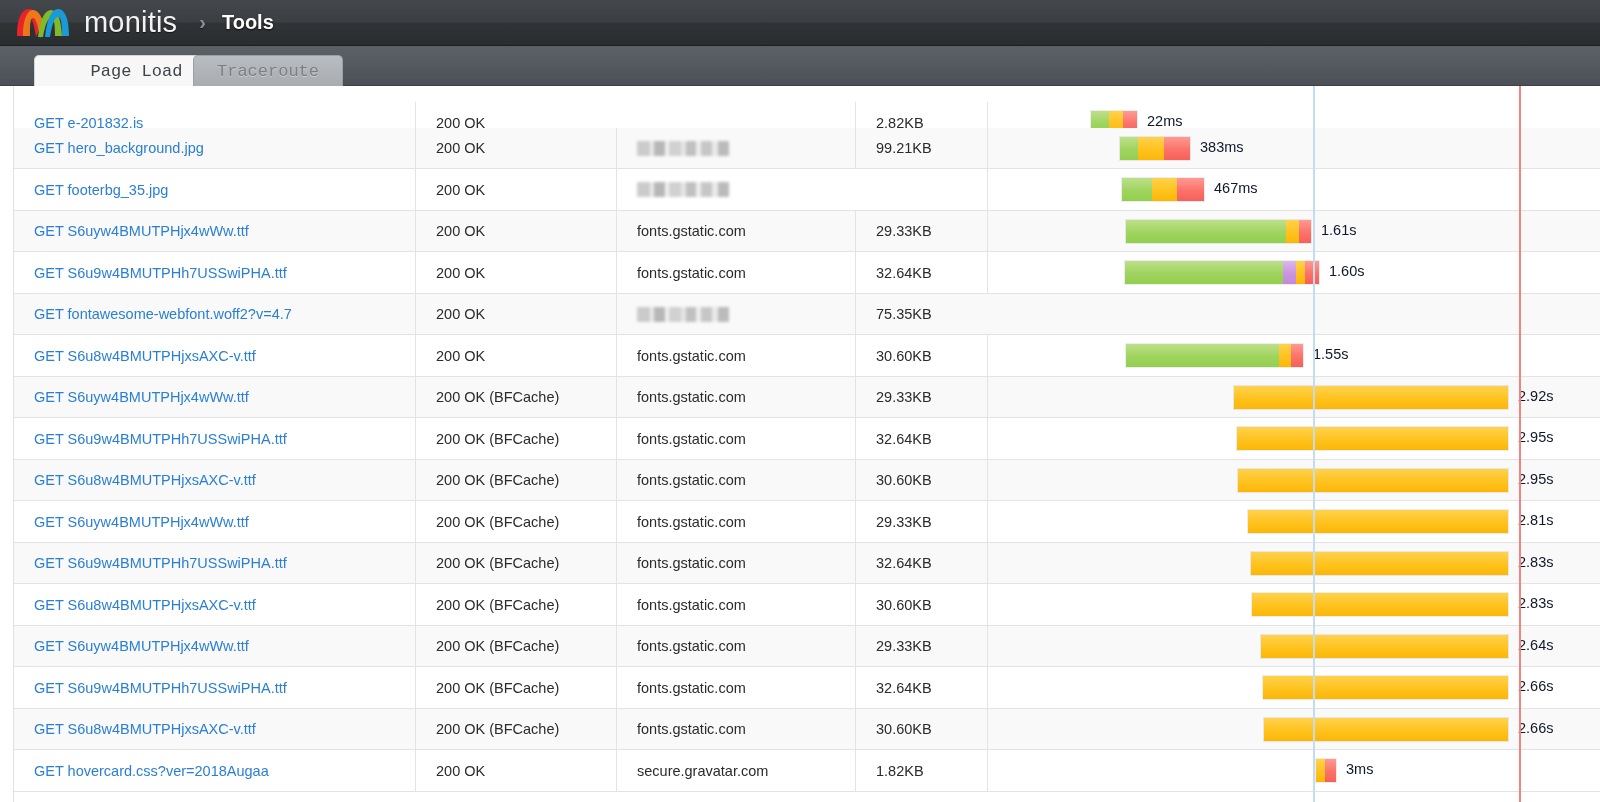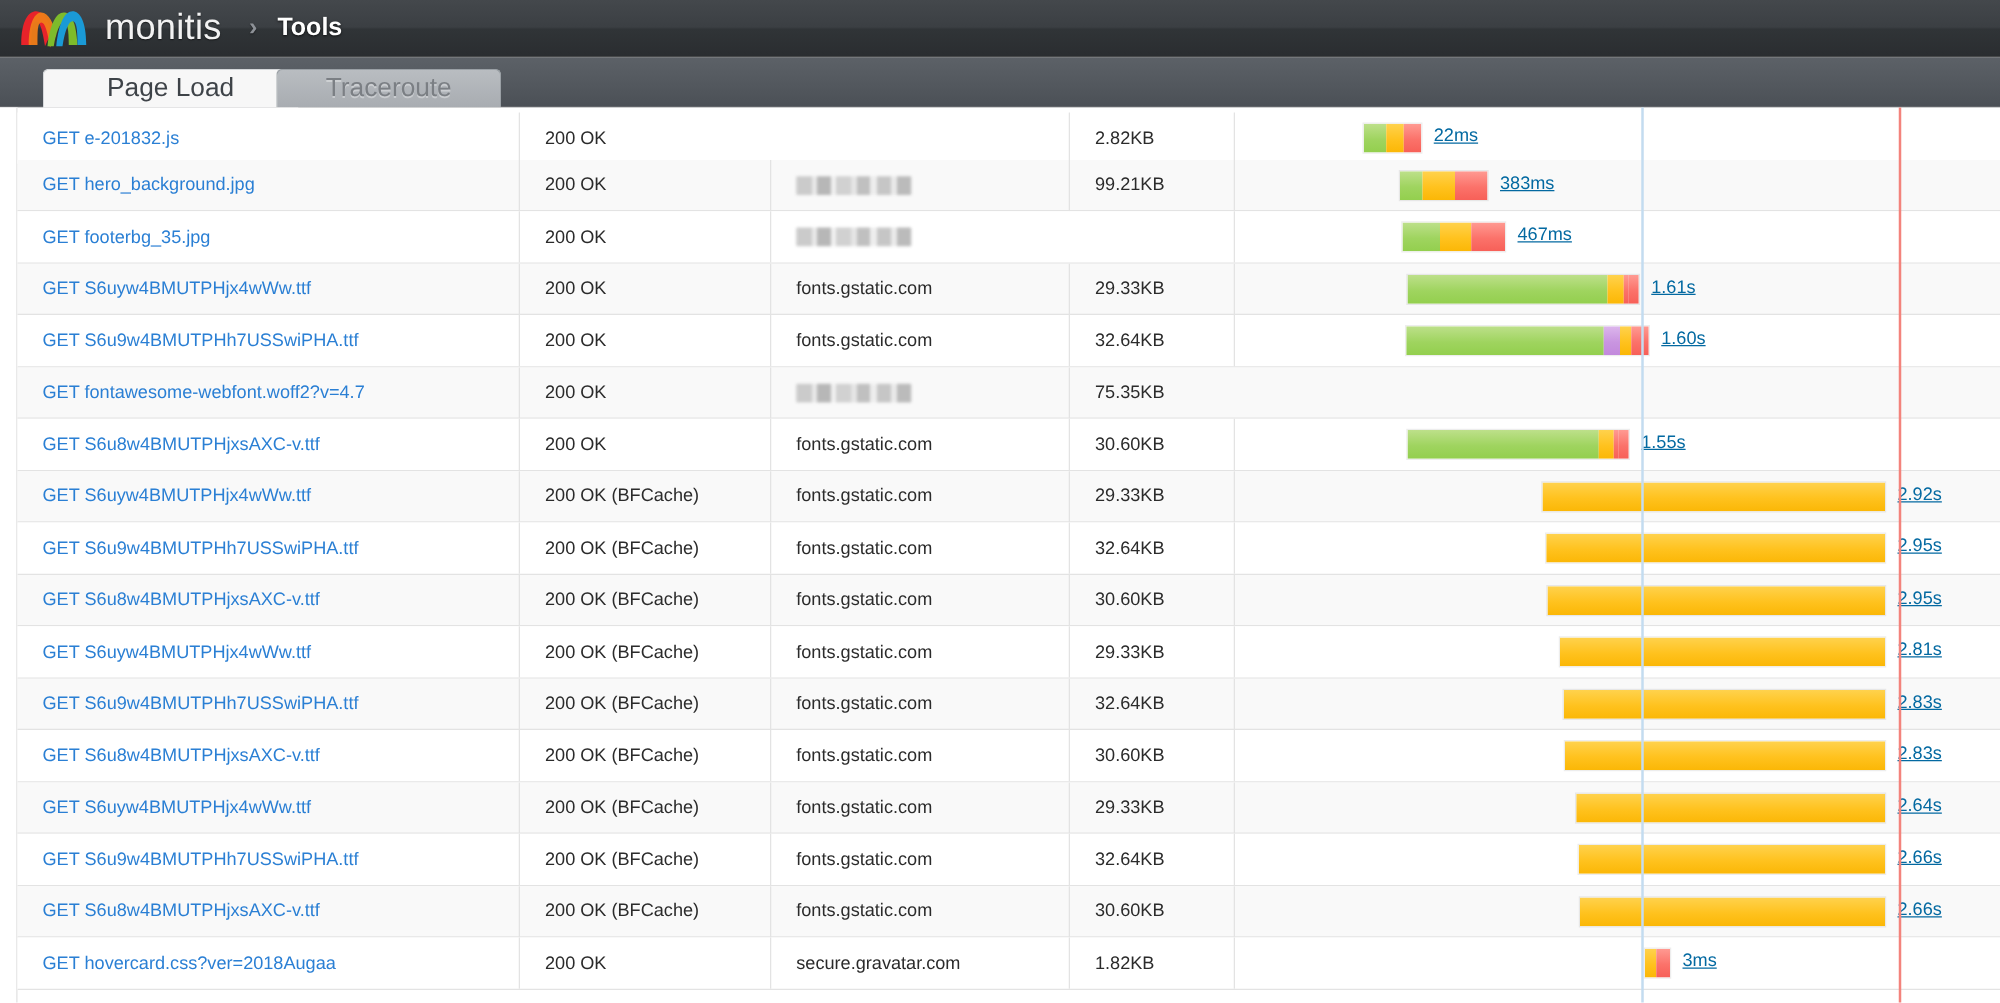--- a/index.html
+++ b/index.html
@@ -34,30 +34,30 @@
 
   
   #tabstrip {
     position: absolute; left: 0; top: 46px; width: 1600px; height: 40px;
     background: linear-gradient(180deg,#5c6167 0%, #53585e 55%, #4b5056 100%);
     border-bottom: 1px solid #3c4045;
   }
   .tab {
     position: absolute; top: 9px; height: 31px;
     display: flex; align-items: center; justify-content: center;
-    font-size: 21px; border-radius: 5px 5px 0 0;
-    border: 1px solid #8f959b; border-bottom: none;
+    font-size: 17px; border-radius: 5px 5px 0 0;
+    border: 1px solid #8f959b; border-bottom: none; font-family: Liberation Mono, monospace;
   }
   .tab.active {
     left: 34px; width: 205px;
     background: #f7f7f7; color: #3e4348;
     border-color: #d3d6d9;
   }
   .tab.inactive {
-    left: 221px; width: 180px;
+    left: 193px; width: 150px;
     background: linear-gradient(180deg,#b9bdc1 0%, #a8acb1 100%);
     color: #7b7f84; text-shadow: 0 1px 0 rgba(255,255,255,.35);
     border-color: #9aa0a5;
   }
 
   
   #table-area {
     position: absolute; left: 0; top: 86px; width: 1600px; height: 716px;
     background: #ffffff;
   }
@@ -105,21 +105,21 @@
     position: absolute; top: 8px; height: 25px;
     display: flex; overflow: hidden;
     border: 1px solid rgba(0,0,0,.07);
   }
   .seg { height: 100%; }
   .seg.green  { background: linear-gradient(180deg,#bde08a 0%, #9fd45f 55%, #93cf4e 100%); }
   .seg.orange { background: linear-gradient(180deg,#ffd24d 0%, #ffc21e 55%, #fbb706 100%); }
   .seg.red    { background: linear-gradient(180deg,#ff9a92 0%, #fb726a 55%, #f76058 100%); }
   .seg.purple { background: linear-gradient(180deg,#dcb6ec 0%, #c995e0 55%, #c289dc 100%); }
   .bar-label {
-    position: absolute; top: 11px; font-size: 14.5px; color: #0369a1; white-space: nowrap; text-decoration: underline;
+    position: absolute; top: 11px; font-size: 14.5px; color: #0f172a; white-space: nowrap;
   }
 
   
   .vline { position: absolute; top: 0; width: 2px; height: 716px; }
   #vline-blue { background: #c3dcf0; }
   #vline-red  { background: #f3837c; }
 </style>
 </head>
 <body>
 
@@ -138,21 +138,21 @@
 </div>
 
 <div id="tabstrip">
   <div class="tab active">Page Load</div>
   <div class="tab inactive">Traceroute</div>
 </div>
 
 <div id="table-area">
   <div id="gutter"></div>
   <div id="rows-host">
-      <div class="row odd" style="top: 4px;">
+      <div class="row odd" style="top: 16px;">
         <div class="cell c-name">
           <span class="req-link">GET e-201832.js</span>
         </div>
         <div class="cell c-status">200 OK</div>
         <div class="cell c-size">2.82KB</div>
         <div class="cell c-wf">
           <div class="wf-inner">
             <div class="bar" style="left: 102px;">
               <div class="seg green" style="width: 18px;"></div>
               <div class="seg orange" style="width: 14px;"></div>

